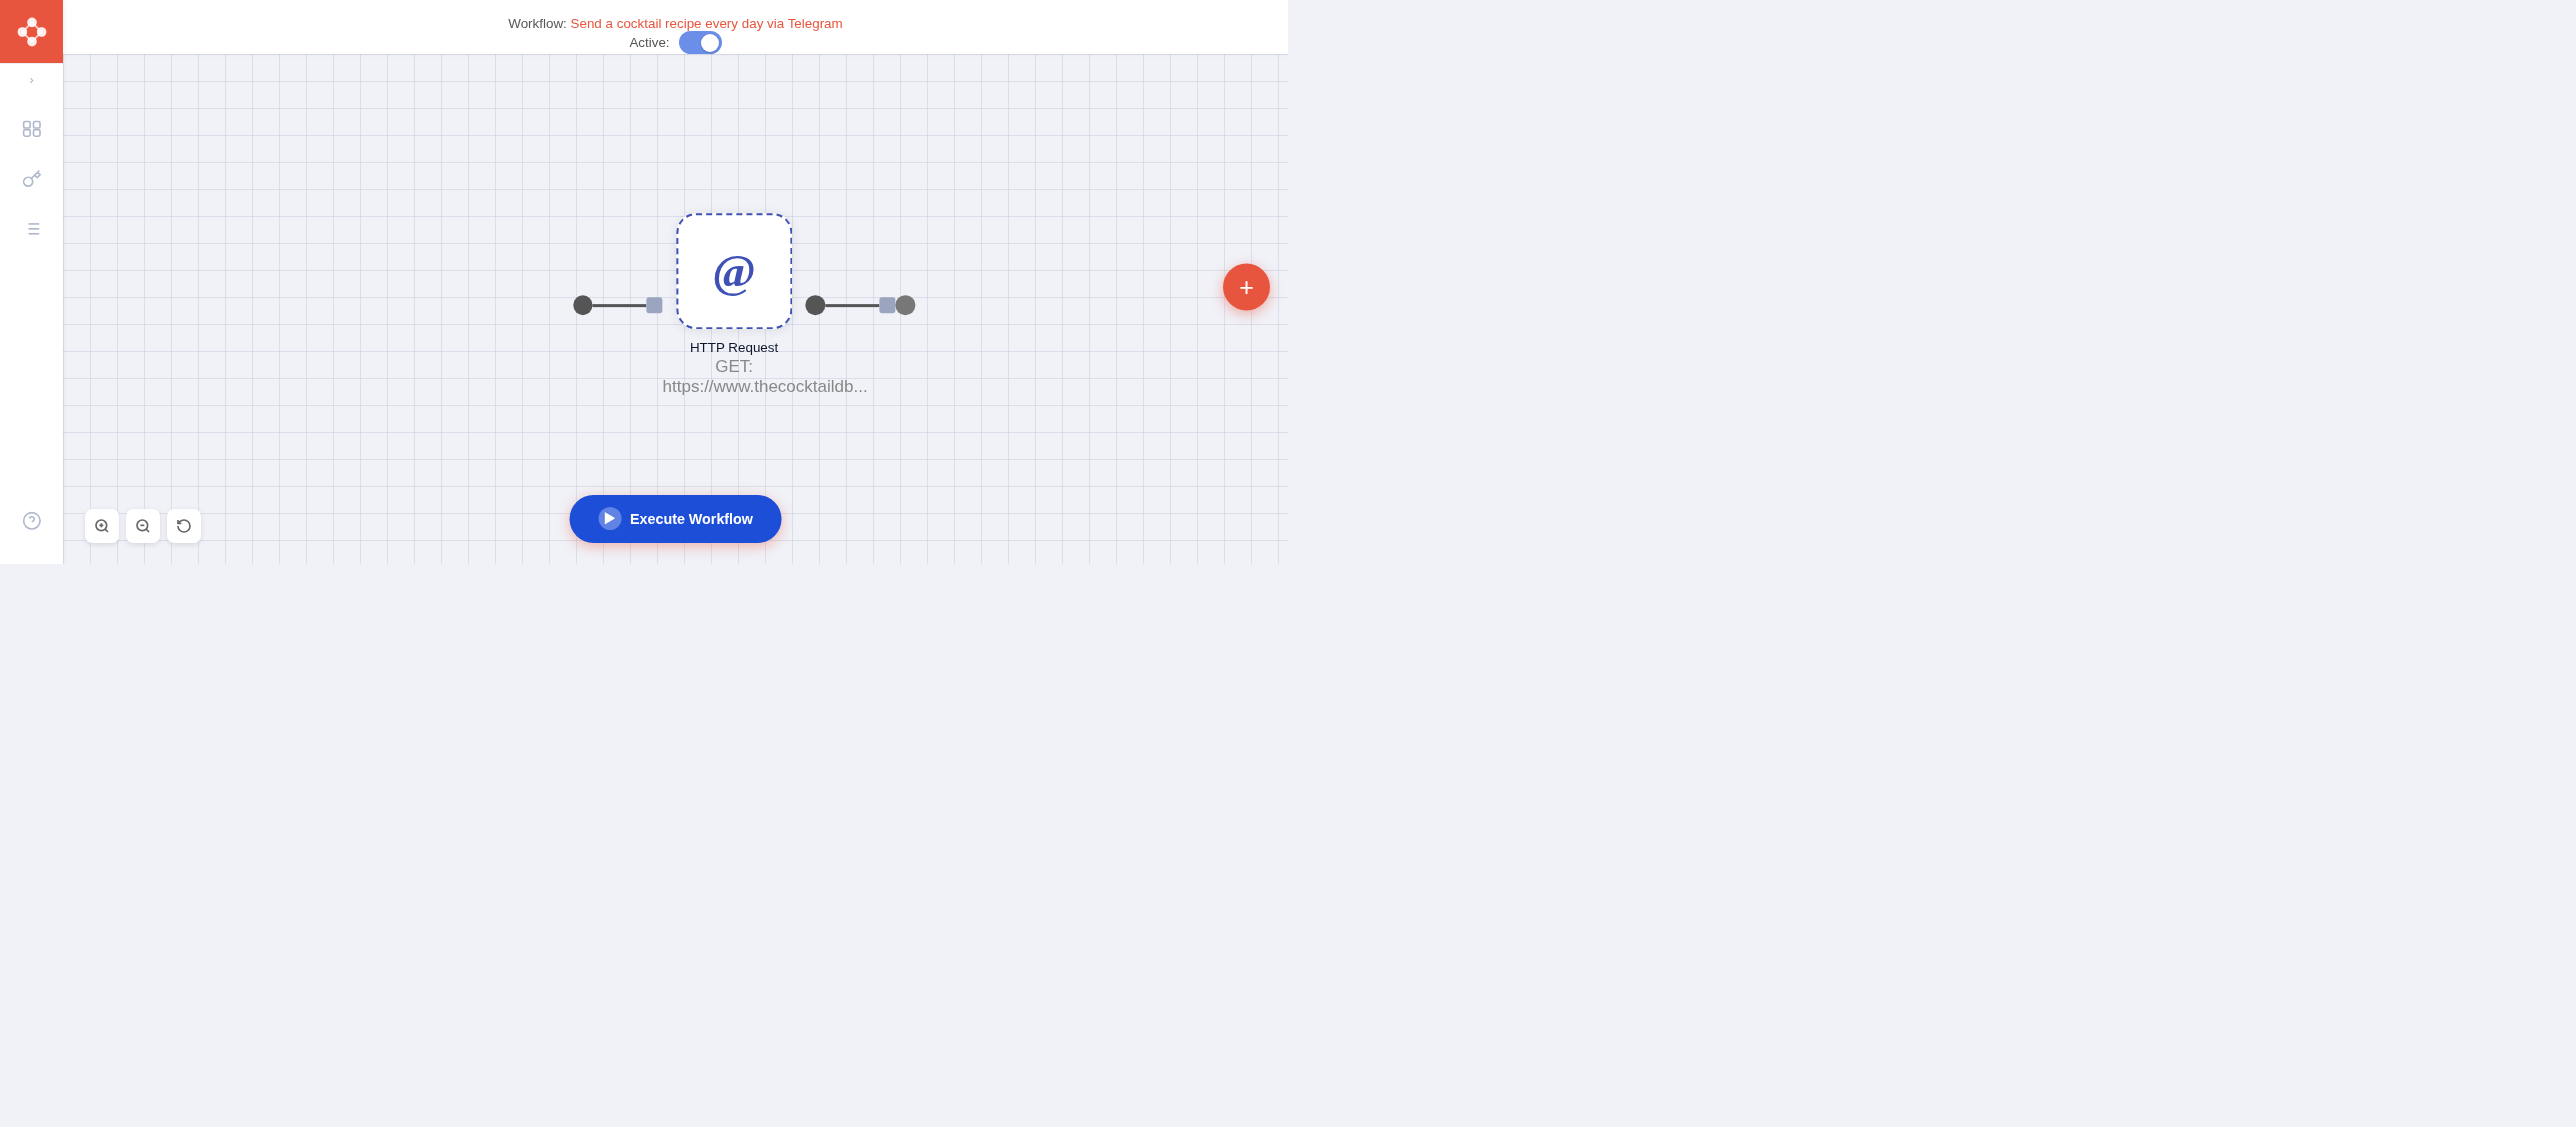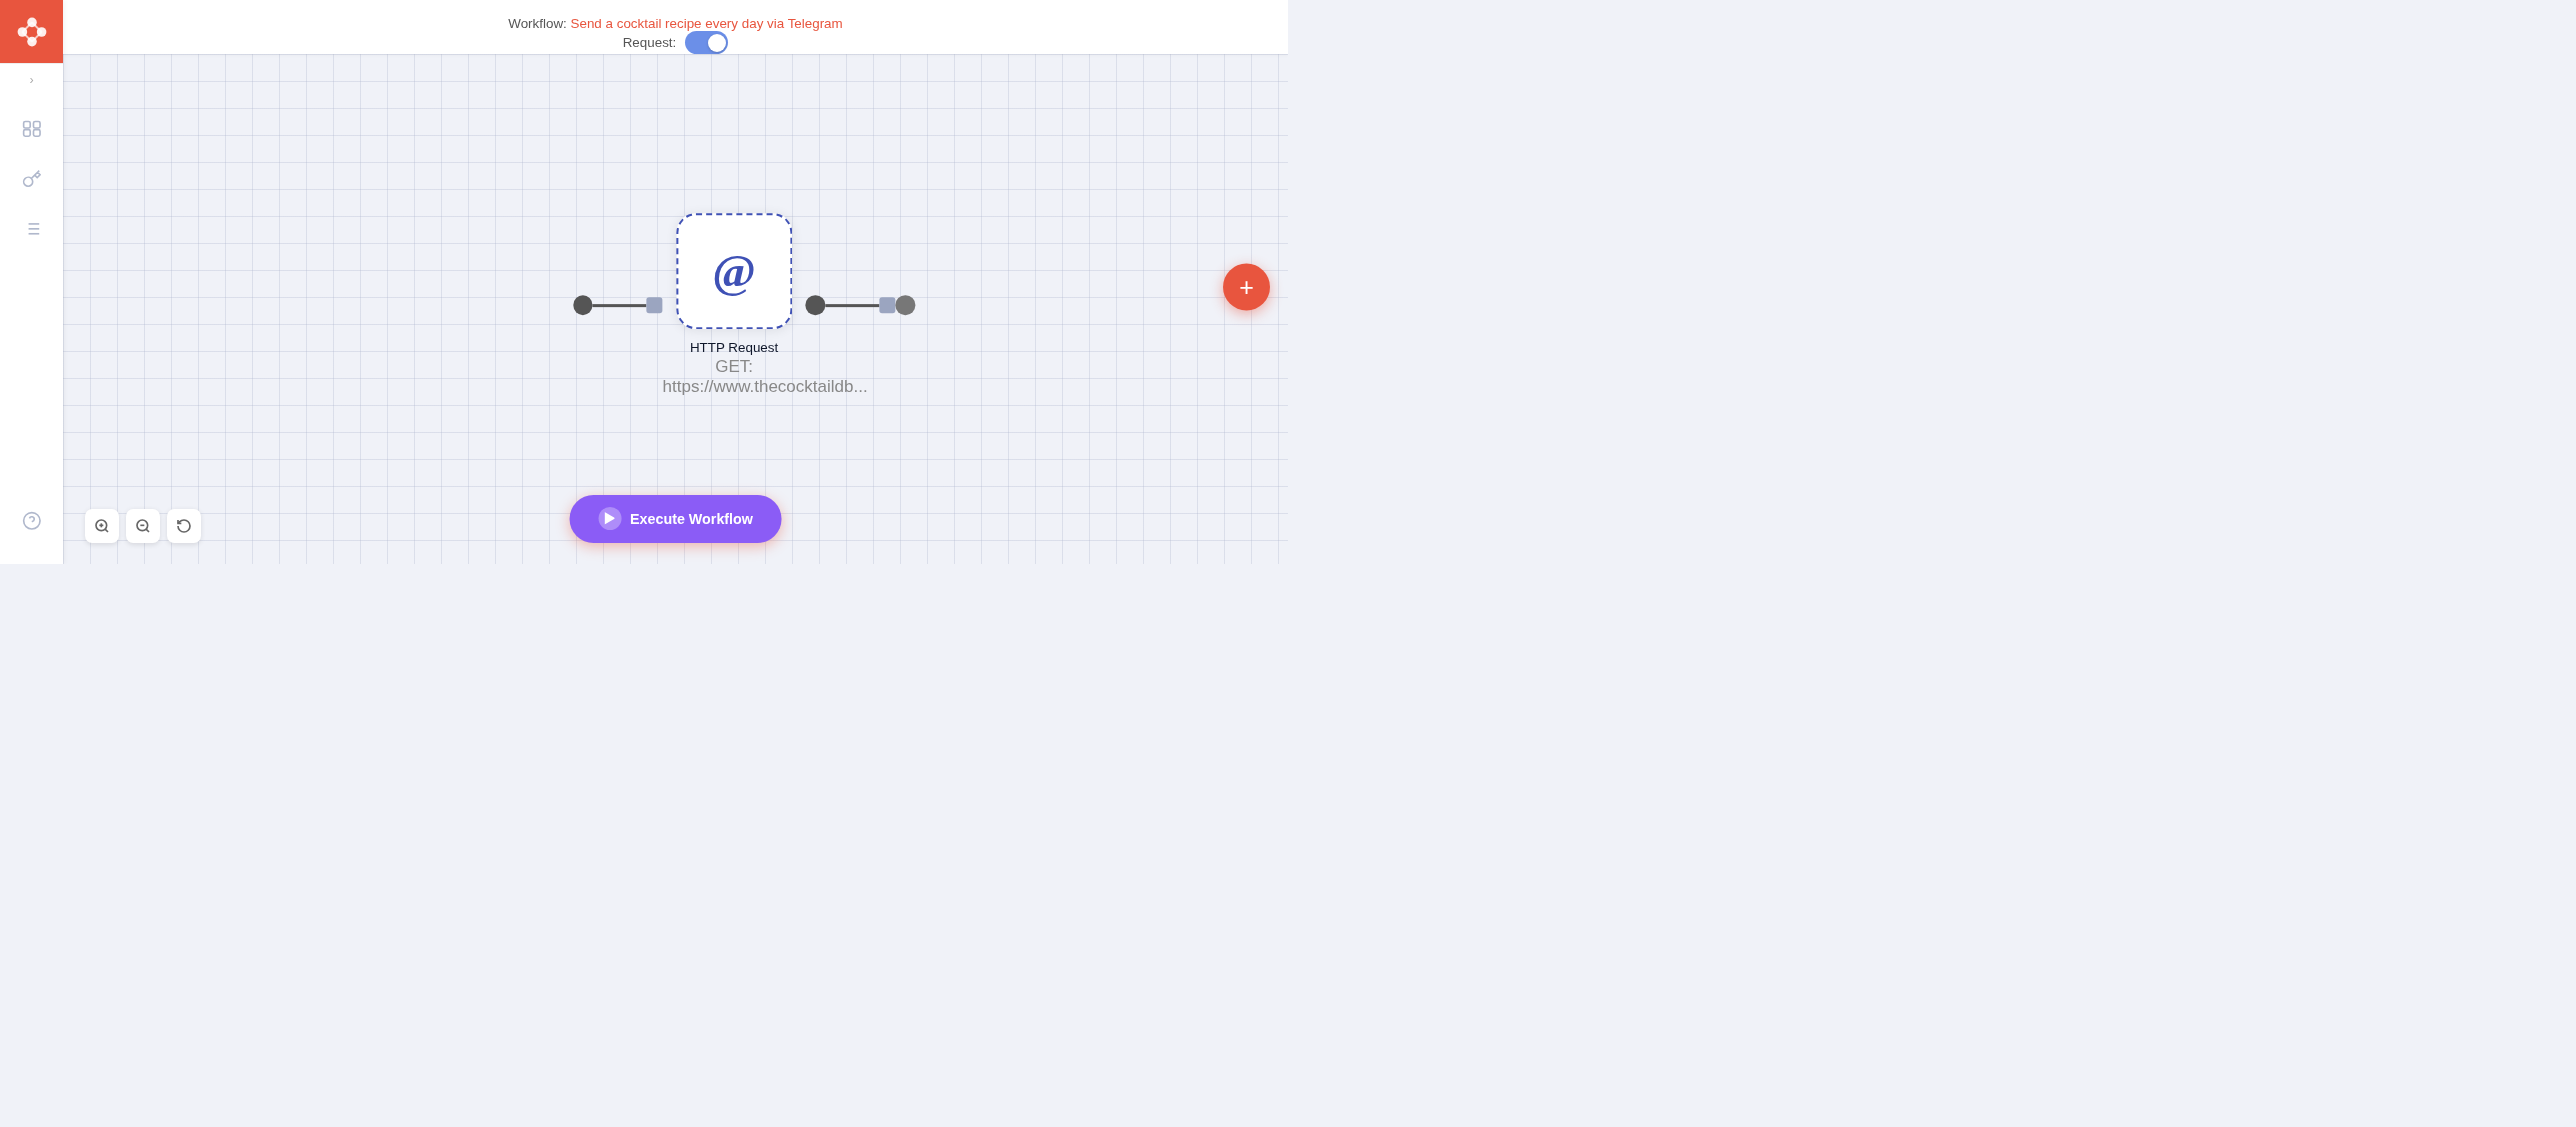--- a/index.html
+++ b/index.html
@@ -261,21 +261,21 @@
       color: #666;
       font-size: 14.3px;
     }
 
     
     .execute-btn {
       position: absolute;
       bottom: 21.5px;
       left: 50%;
       transform: translateX(-50%);
-      background: #8b5cf6;
+      background: #1d4ed8;
       color: white;
       border: none;
       border-radius: 25px;
       padding: 12.5px 29px;
       font-size: 14.3px;
       font-weight: 600;
       cursor: pointer;
       display: flex;
       align-items: center;
       gap: 9px;
@@ -394,21 +394,21 @@
   </div>
 </div>
 
 <div class="header">
   <div style="flex:1"></div>
   <div style="font-size:13.4px; color:#555;">
     <span>Workflow:</span>
     <span style="color:#e8553e;">Send a cocktail recipe every day via Telegram</span>
   </div>
   <div style="flex:1; display:flex; justify-content:flex-end; align-items:center; gap:9px;">
-    <span style="font-size:13.4px; color:#555;">Request:</span>
+    <span style="font-size:13.4px; color:#555;">Active:</span>
     <div class="toggle-switch active">
       <div class="toggle-knob"></div>
     </div>
   </div>
 </div>
 
 <div class="canvas-bg"></div>
 
 <div class="fab-fixed" style="position:absolute; right:18px; top:calc(54px + 233px); z-index:20;">
   <span style="font-size:25px; line-height:1;">+</span>

